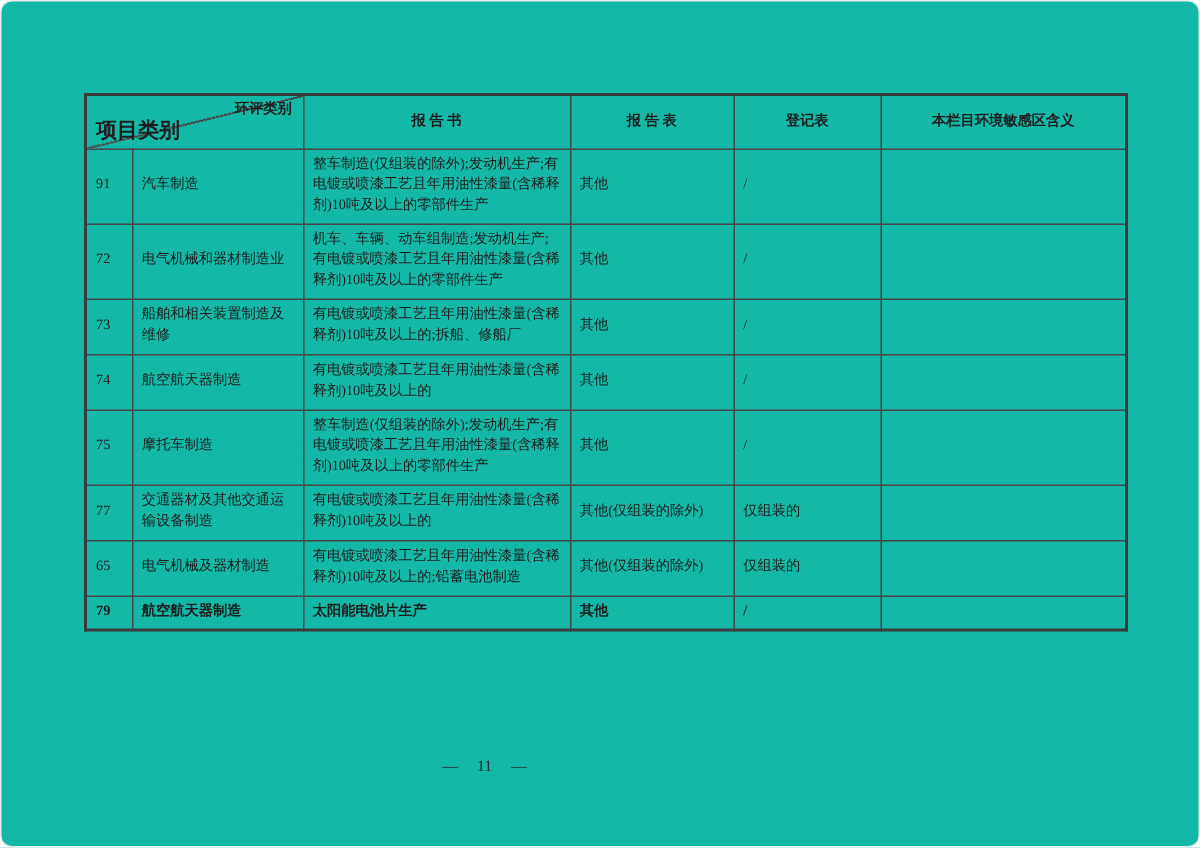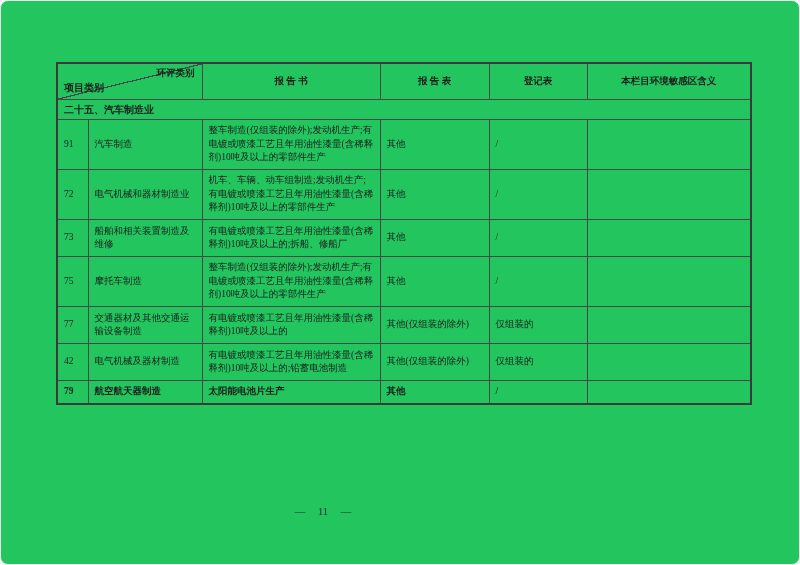--- a/index.html
+++ b/index.html
@@ -6,21 +6,21 @@
   html, body {
     margin: 0; padding: 0;
     width: 800px; height: 565px;
     background: #ffffff;
     font-family: "Liberation Serif", "DejaVu Serif", serif;
   }
   .page {
     position: absolute;
     left: 0; top: 0;
     width: 800px; height: 565px;
-    background: #22c55e;
+    background: #14b8a6;
     border: 1px solid #ececec;
     border-radius: 8px;
     overflow: hidden;
   }
   table.catalog {
     position: absolute;
     left: 55px; top: 61px;
     width: 694px;
     border-collapse: collapse;
     table-layout: fixed;
@@ -51,21 +51,21 @@
       #474747 calc(50% - 0.6px),
       #474747 calc(50% + 0.6px),
       transparent calc(50% + 0.6px));
   }
   th.corner .corner-top {
     position: absolute; top: 3px; right: 7px;
     font-weight: bold; font-size: 9.5px;
   }
   th.corner .corner-bottom {
     position: absolute; bottom: 4px; left: 6px;
-    font-weight: bold; font-size: 10px;
+    font-weight: bold; font-size: 14px;
   }
   tr.section td {
     font-weight: bold;
     font-size: 10px;
     padding: 3px 6px;
     height: 20px;
   }
   td.c-no { text-align: center; padding: 2px 1px; }
   td.ta-c { text-align: center; }
   tr.r3 td { height: 50px; }   
@@ -101,23 +101,20 @@
       <th colspan="2" class="corner">
         <span class="corner-top">环评类别</span>
         <span class="corner-bottom">项目类别</span>
       </th>
       <th>报 告 书</th>
       <th>报 告 表</th>
       <th>登记表</th>
       <th>本栏目环境敏感区含义</th>
     </tr>
 
-    <tr class="section">
-      <td colspan="6">二十五、汽车制造业</td>
-    </tr>
 
     <tr class="r3">
       <td class="c-no">91</td>
       <td>汽车制造</td>
       <td>整车制造(仅组装的除外);发动机生产;有电镀或喷漆工艺且年用油性漆量(含稀释剂)10吨及以上的零部件生产</td>
       <td>其他</td>
       <td class="ta-c">/</td>
       <td></td>
     </tr>
 
@@ -133,20 +130,28 @@
 
     <tr class="r2">
       <td class="c-no">73</td>
       <td>船舶和相关装置制造及维修</td>
       <td>有电镀或喷漆工艺且年用油性漆量(含稀释剂)10吨及以上的;拆船、修船厂</td>
       <td>其他</td>
       <td class="ta-c">/</td>
       <td></td>
     </tr>
 
+    <tr class="r2">
+      <td class="c-no">74</td>
+      <td>航空航天器制造</td>
+      <td>有电镀或喷漆工艺且年用油性漆量(含稀释剂)10吨及以上的</td>
+      <td>其他</td>
+      <td class="ta-c">/</td>
+      <td></td>
+    </tr>
 
     <tr class="r3">
       <td class="c-no">75</td>
       <td>摩托车制造</td>
       <td>整车制造(仅组装的除外);发动机生产;有电镀或喷漆工艺且年用油性漆量(含稀释剂)10吨及以上的零部件生产</td>
       <td>其他</td>
       <td class="ta-c">/</td>
       <td></td>
     </tr>
 
@@ -155,21 +160,21 @@
       <td class="c-no">77</td>
       <td>交通器材及其他交通运输设备制造</td>
       <td>有电镀或喷漆工艺且年用油性漆量(含稀释剂)10吨及以上的</td>
       <td>其他(仅组装的除外)</td>
       <td>仅组装的</td>
       <td></td>
     </tr>
 
 
     <tr class="r2">
-      <td class="c-no">42</td>
+      <td class="c-no">65</td>
       <td>电气机械及器材制造</td>
       <td>有电镀或喷漆工艺且年用油性漆量(含稀释剂)10吨及以上的;铅蓄电池制造</td>
       <td>其他(仅组装的除外)</td>
       <td>仅组装的</td>
       <td></td>
     </tr>
 
     <tr class="r1">
       <td class="c-no">79</td>
       <td>航空航天器制造</td>

